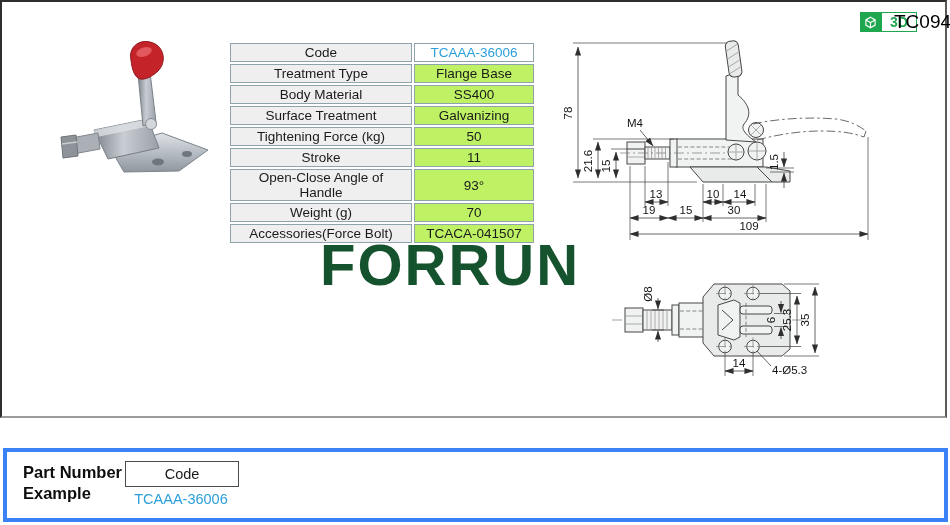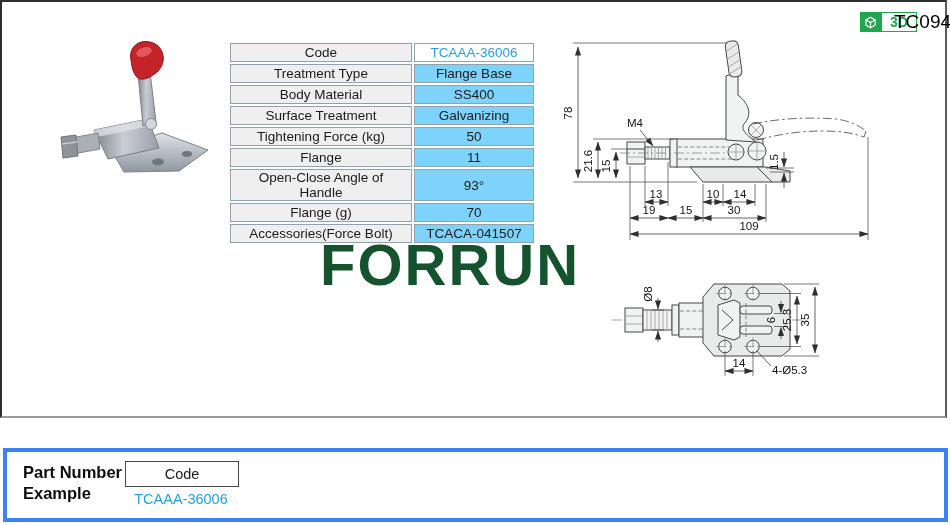--- a/index.html
+++ b/index.html
@@ -11,21 +11,21 @@
          border:2px solid #2e2e2e;border-right-color:#5a5a5a;border-bottom:2px solid #9b9b9b;}
 
   
   #watermark{position:absolute;left:320px;top:231px;font-size:58px;font-weight:bold;
              letter-spacing:2px;color:#14532d;user-select:none;}
 
   
   #spec{position:absolute;left:228px;top:41px;border-collapse:separate;border-spacing:2px;}
   #spec td{border:1px solid #8fa3ad;height:17px;padding:0 6px;font-size:13.5px;text-align:center;}
   #spec td.k{background:#efefef;width:168px;}
-  #spec td.v{background:#7dd3fc;width:106px;}
+  #spec td.v{background:#bef264;width:106px;}
   #spec tr.hl td.v{background:#ffffff;color:#2b9fd9;}
 
   
   #badge{position:absolute;left:820px;top:12px;display:flex;align-items:stretch;height:20px;cursor:pointer;margin-left:40px;}
   #badge .cube{width:21px;height:20px;background:#1fa750;display:flex;align-items:center;justify-content:center;}
   #badge .b3d{width:34px;border:1.5px solid #1fa750;background:#fff;color:#1fa750;
               font-size:14px;font-weight:bold;display:flex;align-items:center;justify-content:center;}
   #pagecode{position:absolute;left:894px;top:11px;font-size:19px;color:#000;}
 
   
@@ -107,29 +107,29 @@
         </tr>
       <tr>
         <td class="k">Surface Treatment</td>
         <td class="v">Galvanizing</td>
         </tr>
       <tr>
         <td class="k">Tightening Force (kg)</td>
         <td class="v">50</td>
         </tr>
       <tr>
-        <td class="k">Flange</td>
+        <td class="k">Stroke</td>
         <td class="v">11</td>
         </tr>
       <tr>
         <td class="k">Open-Close Angle of Handle</td>
         <td class="v">93°</td>
         </tr>
       <tr>
-        <td class="k">Flange (g)</td>
+        <td class="k">Weight (g)</td>
         <td class="v">70</td>
         </tr>
       <tr>
         <td class="k">Accessories(Force Bolt)</td>
         <td class="v">TCACA-041507</td>
         </tr>
     </tbody>
   </table>
 
   <div id="badge">

